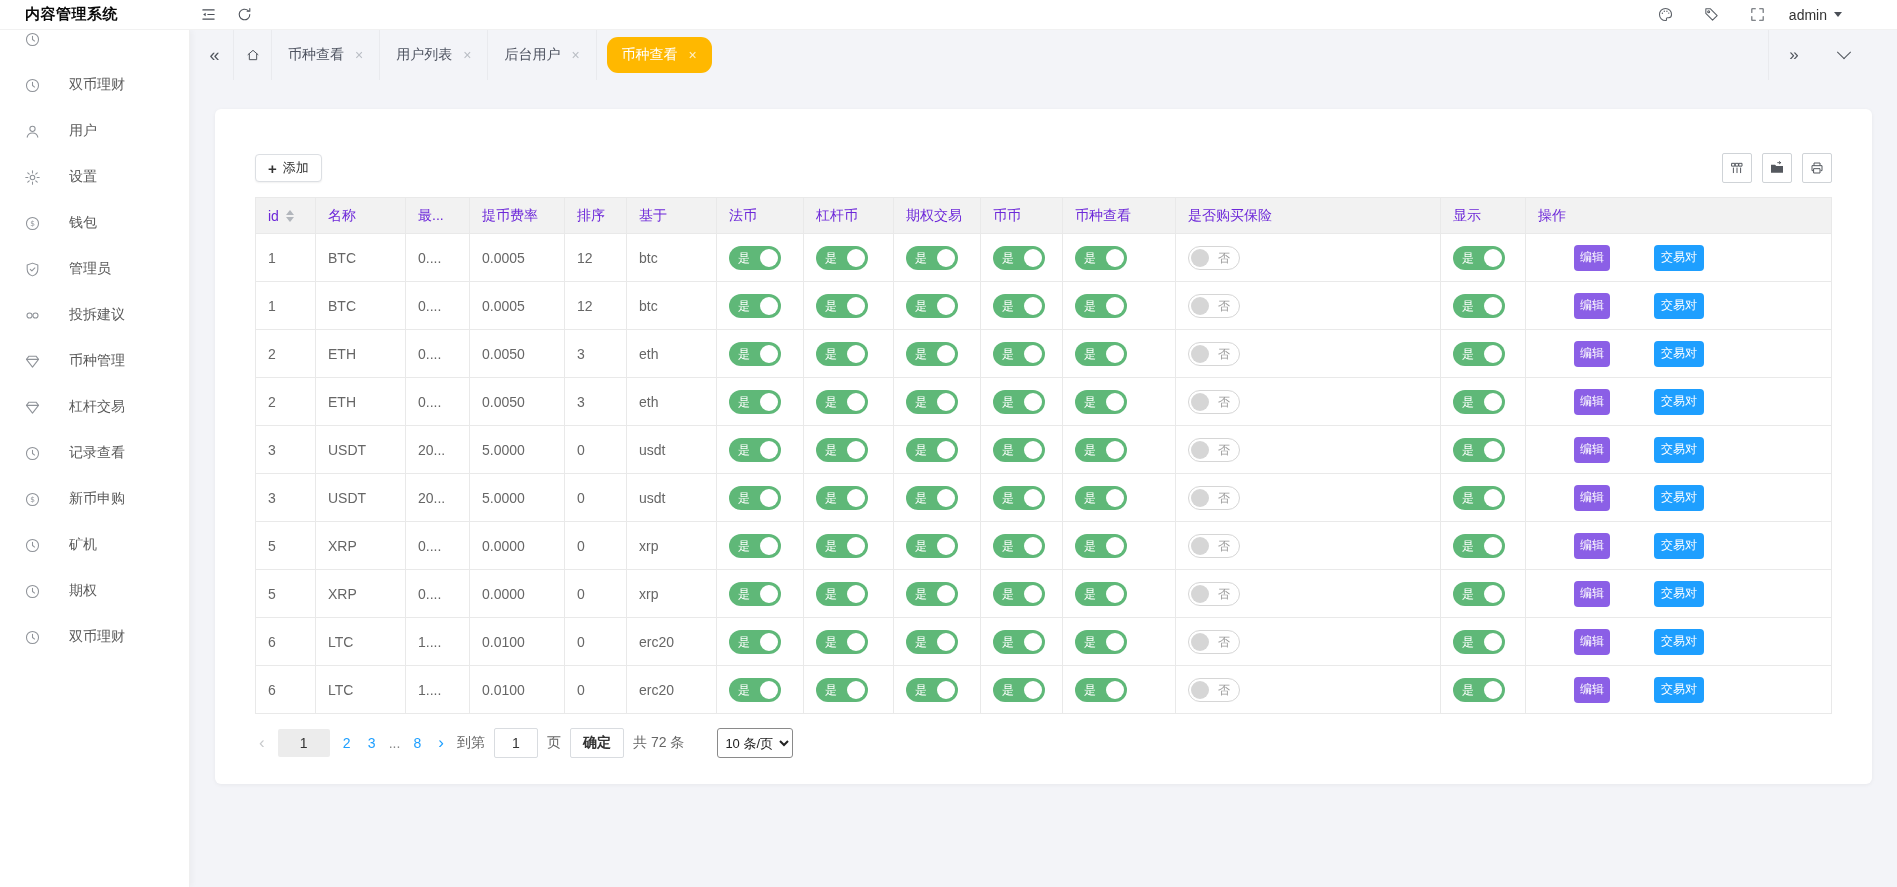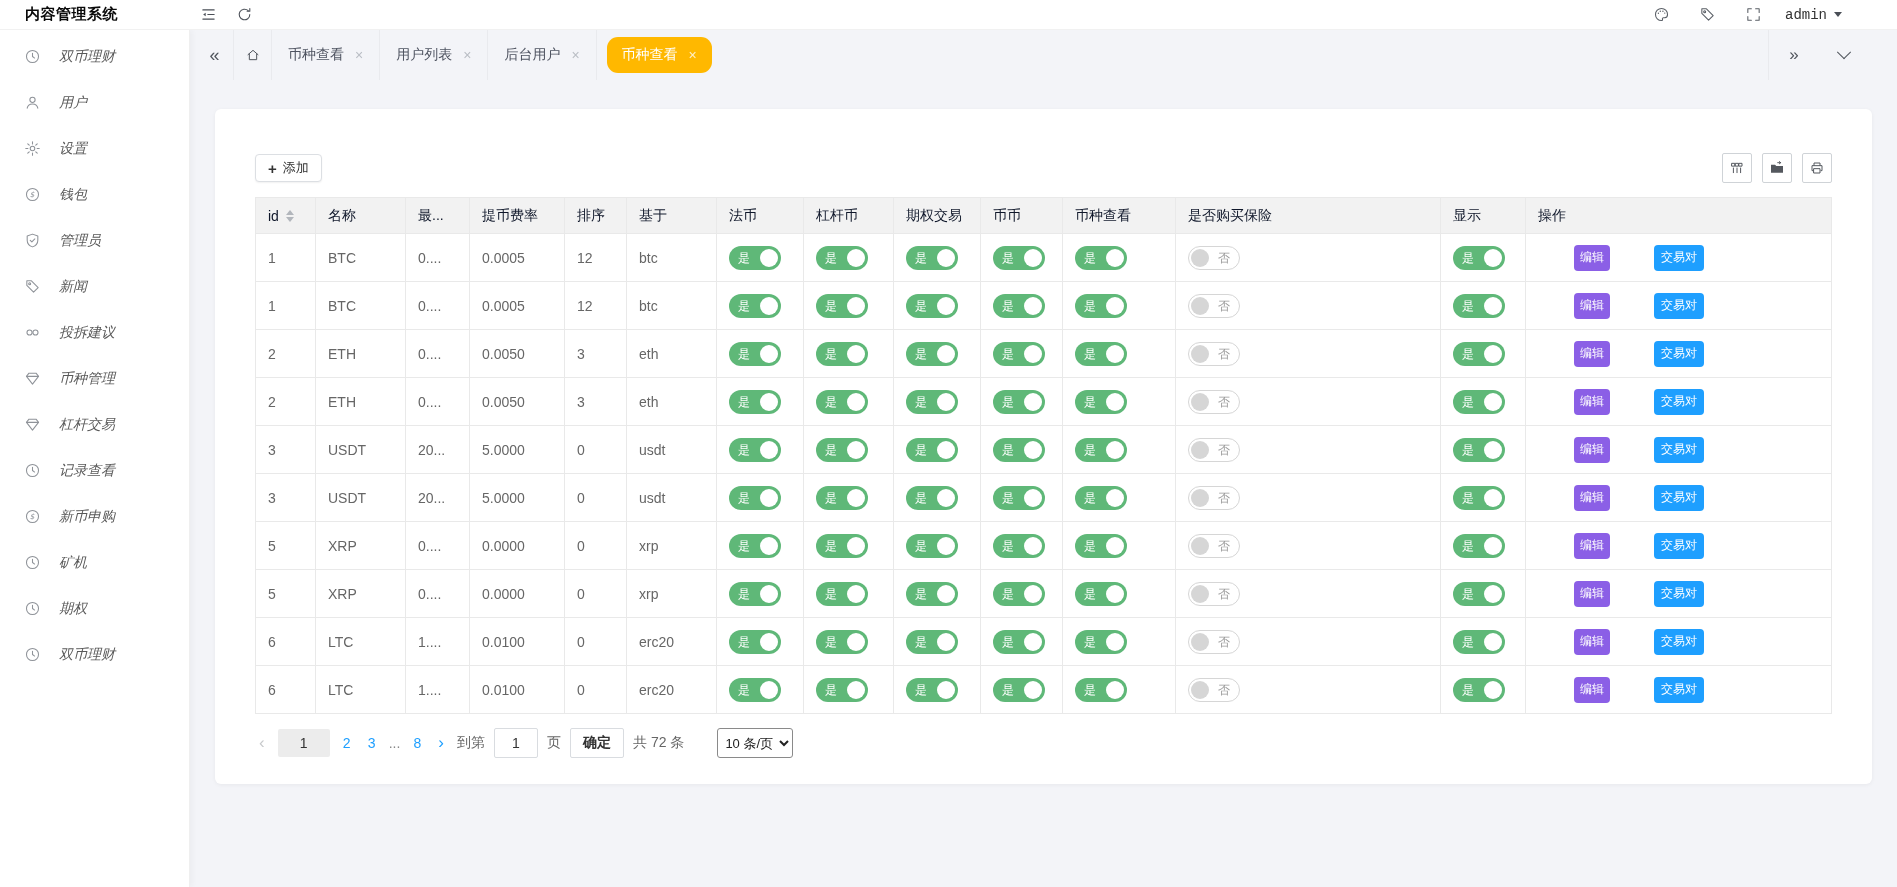--- a/index.html
+++ b/index.html
@@ -8,30 +8,30 @@
     font-family:"Liberation Sans","DejaVu Sans",sans-serif;
     background:#f3f4f8; color:#333; overflow:hidden;
     --accent:#ffb800; --green:#5FB878; --blue:#1e9fff; --purple:#8b5fe6;
   }
   svg.icon { width:17px; height:17px; fill:none; stroke:currentColor; stroke-width:1.5; stroke-linecap:round; stroke-linejoin:round; }
 
   
   .topbar { height:30px; background:#fff; display:flex; align-items:center; border-bottom:1px solid #f1f1f1; position:relative; z-index:5; }
   .logo { width:190px; flex:0 0 190px; padding-left:25px; font-size:15px; font-weight:700; color:#0a0a0a; letter-spacing:.5px; white-space:nowrap; }
   .tb-btn { width:36px; height:30px; display:flex; align-items:center; justify-content:center; color:#4a4f57; cursor:pointer; }
-  .tb-right { margin-left:auto; display:flex; align-items:center; margin-right:55px;font-family:Liberation Mono, monospace; }
+  .tb-right { margin-left:auto; display:flex; align-items:center; margin-right:55px; }
   .tb-right .tb-btn { width:46px; color:#5a5f66; }
   .admin { display:flex; align-items:center; gap:7px; font-size:14px; color:#333; cursor:pointer; margin-left:8px; }
   .caret-down { width:0; height:0; border-left:4px solid transparent; border-right:4px solid transparent; border-top:5px solid #4a4f57; }
 
   
   .layout { display:flex; height:857px; }
   .sidebar { width:190px; flex:0 0 190px; background:#fff; border-right:1px solid #efefef; box-shadow:2px 0 6px rgba(0,0,0,.04); overflow:hidden; position:relative; z-index:2; }
   .side-list { margin-top:-28px; }
-  .side-item { height:46px; display:flex; align-items:flex-start; padding-left:24px; gap:18px; font-size:14px; color:#595959; cursor:pointer; white-space:nowrap;font-style:italic; }
+  .side-item { height:46px; display:flex; align-items:flex-end; padding-left:24px; gap:28px; font-size:14px; color:#595959; cursor:pointer; white-space:nowrap; }
   .side-item svg { color:#8f9399; flex:0 0 17px; }
 
   .main { flex:1; display:flex; flex-direction:column; min-width:0; }
 
   
   .tabstrip { height:50px; display:flex; align-items:center; padding-left:6px; }
   .ts-btn { width:38px; height:50px; display:flex; align-items:center; justify-content:center; color:#50555d; font-size:18px; cursor:pointer; border-right:1px solid #e9eaee; }
   .ts-home svg { width:16px; height:16px; color:#50555d; }
   .tab { height:50px; display:flex; align-items:center; padding:0 16px; gap:11px; font-size:14px; color:#4e5360; cursor:pointer; border-right:1px solid #e9eaee; white-space:nowrap; }
   .tab .x { color:#b9bdc4; font-size:14px; }
@@ -47,21 +47,21 @@
   .card-toolbar { display:flex; align-items:center; margin-bottom:14px; }
   .btn-add { height:28px; padding:0 12px; background:#fff; border:1px solid #dcdfe3; border-radius:4px; box-shadow:0 1px 2px rgba(0,0,0,.06); font-size:13px; color:#333; display:inline-flex; align-items:center; gap:6px; cursor:pointer; font-family:inherit; }
   .btn-add .plus { font-weight:700; font-size:15px; line-height:1; }
   .ct-right { margin-left:auto; display:flex; gap:10px; }
   .icon-btn { width:30px; height:30px; border:1px solid #cfd3d7; border-radius:2px; background:#fff; display:flex; align-items:center; justify-content:center; color:#54585e; cursor:pointer; }
   .icon-btn svg { width:16px; height:16px; }
 
   
   table.grid { width:100%; border-collapse:collapse; table-layout:fixed; font-size:14px; color:#666; }
   .grid th, .grid td { border:1px solid #e9e9e9; overflow:hidden; white-space:nowrap; }
-  .grid thead th { background:#f2f2f2; height:36px; font-weight:400; text-align:left; padding:0 12px; color:#0f172a; }
+  .grid thead th { background:#f2f2f2; height:36px; font-weight:400; text-align:left; padding:0 12px; color:#6d28d9; }
   .grid td { height:48px; padding:0 12px; background:#fff; }
   .th-flex { display:inline-flex; align-items:center; }
   .sorter { display:inline-flex; flex-direction:column; gap:2px; margin-left:7px; cursor:pointer; }
   .sorter .up { width:0; height:0; border-left:4px solid transparent; border-right:4px solid transparent; border-bottom:5px solid #b2b6bc; }
   .sorter .dn { width:0; height:0; border-left:4px solid transparent; border-right:4px solid transparent; border-top:5px solid #b2b6bc; }
 
   .switch { display:inline-flex; align-items:center; width:52px; height:24px; border-radius:12px; cursor:pointer; position:relative; vertical-align:middle; }
   .switch .sw-t { font-size:12px; line-height:1; }
   .switch.on { background:var(--green); padding-left:9px; }
   .switch.on .sw-t { color:#fff; }
@@ -230,26 +230,20 @@
           <span>钱包</span>
         </div>
         <div class="side-item">
           <svg class="icon">
             <use href="#i-shield" xlink:href="#i-shield"></use>
           </svg>
           <span>管理员</span>
         </div>
         <div class="side-item">
           <svg class="icon">
-            <use href="#i-tag" xlink:href="#i-tag"></use>
-          </svg>
-          <span>新闻</span>
-        </div>
-        <div class="side-item">
-          <svg class="icon">
             <use href="#i-link" xlink:href="#i-link"></use>
           </svg>
           <span>投拆建议</span>
         </div>
         <div class="side-item">
           <svg class="icon">
             <use href="#i-diamond" xlink:href="#i-diamond"></use>
           </svg>
           <span>币种管理</span>
         </div>

